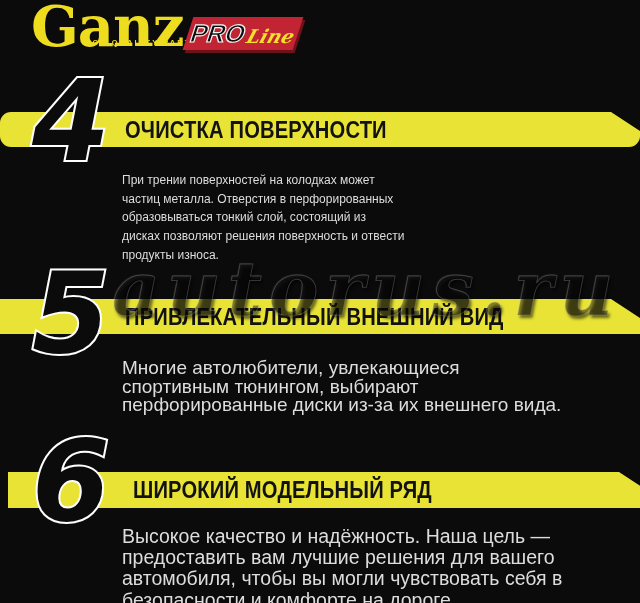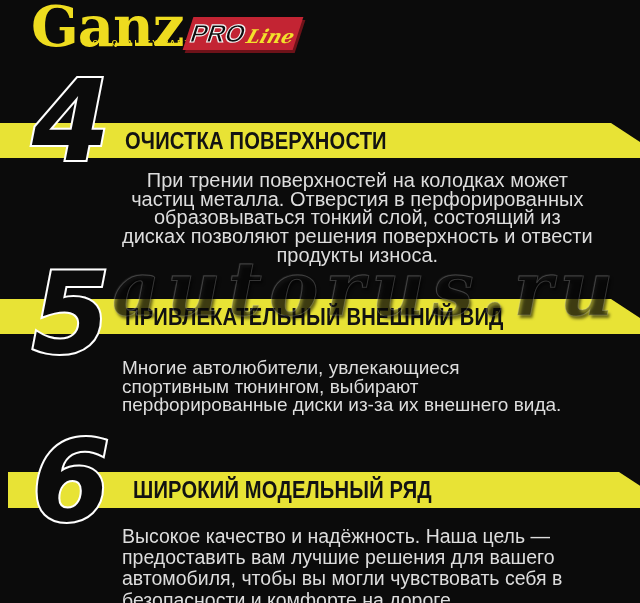--- a/index.html
+++ b/index.html
@@ -49,38 +49,38 @@
     position:absolute;left:0;width:640px;height:35px;background:var(--bar_yellow);
     clip-path:polygon(0 0,611px 0,640px 19px,640px 100%,0 100%);
     z-index:1;
   }
   .bar-title{
     position:absolute;left:125px;top:0;height:35px;line-height:35px;
     font-size:24px;font-weight:bold;color:var(--title_black);
     letter-spacing:0.2px;white-space:nowrap;
     transform:scaleX(0.84);transform-origin:left center;
   }
-  .bar-4{top:123px;}
+  .bar-4{top:112px;border-radius:11px;}
   .bar-5{top:299px;}
   .bar-6{top:472px;height:36px;margin-left:8px;}
   .bar-6 .bar-title{height:36px;line-height:36px;}
   
   .num{position:absolute;left:24px;width:110px;height:125px;overflow:visible;z-index:5;}
   .num text{
     font-family:"DejaVu Sans",sans-serif;font-weight:bold;font-style:italic;
     font-size:112px;fill:#0b0b0b;stroke:#ffffff;stroke-width:4px;
     paint-order:stroke fill;
   }
   .num-4{top:50px;}
   .num-5{top:242px;}
   .num-6{top:410px;}
   
   .body{position:absolute;left:122px;z-index:3;color:var(--body_text);}
   .body .bline{white-space:nowrap;}
-  .body-4{top:171px;font-size:20px;line-height:18.7px;text-align:center;}
+  .body-4{top:171px;font-size:12px;line-height:18.7px;}
   .body-5{top:359px;font-size:19px;line-height:18.7px;}
   .body-6{top:526px;font-size:19.5px;line-height:21.2px;}
   
   .watermark{
     position:absolute;left:112px;top:252px;z-index:2;
     font-family:"DejaVu Serif",serif;font-weight:bold;font-style:italic;
     font-size:74px;line-height:1;letter-spacing:7px;white-space:nowrap;
     color:rgba(0,0,0,0.42);
     -webkit-text-stroke:1px rgba(170,170,170,0.30);
     text-shadow:2px 3px 3px rgba(0,0,0,0.55),-1px -1px 1px rgba(255,255,255,0.08);

